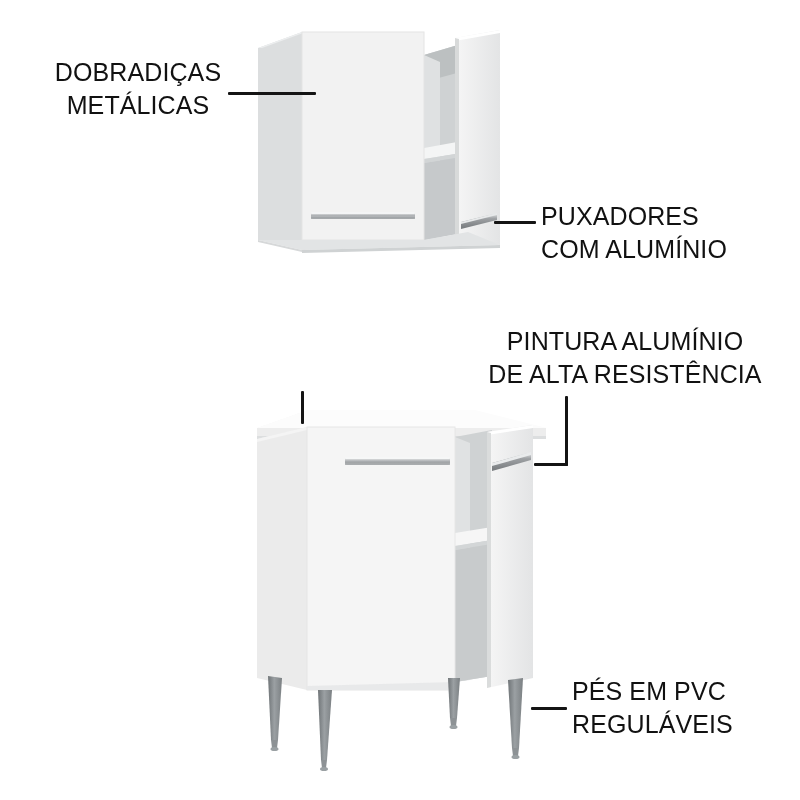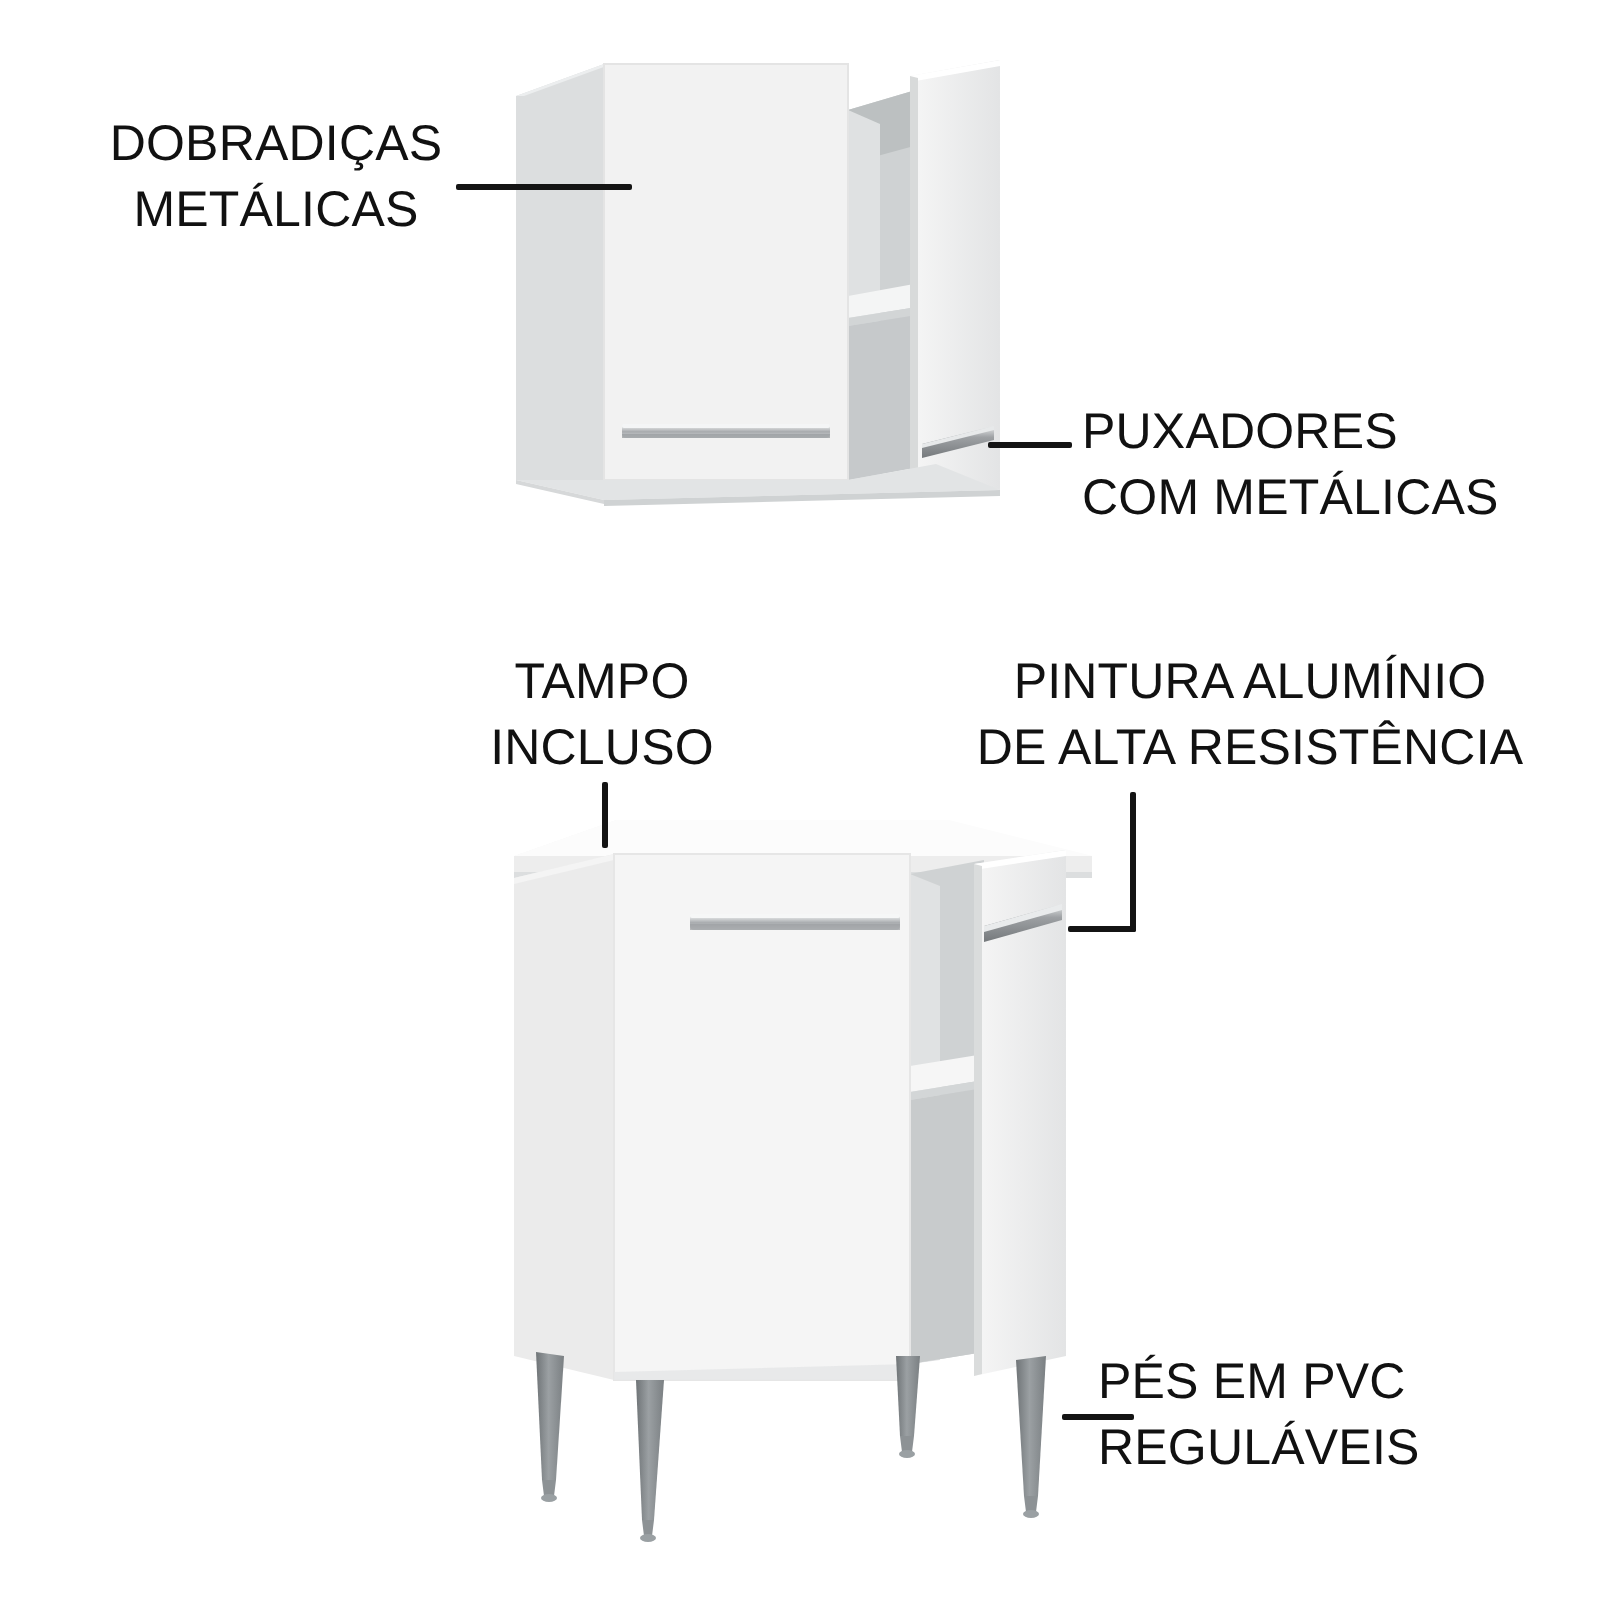--- a/index.html
+++ b/index.html
@@ -206,24 +206,22 @@
 
   <div class="leader-v" style="left:565px; top:396px; height:70px;"></div>
   <div class="leader-h" style="left:534px; top:463px; width:34px;"></div>
 
   <div class="leader-h" style="left:531px; top:707px; width:36px;"></div>
 
   <div class="callout center-aligned" style="left:48px; top:56px; width:180px;">DOBRADIÇAS
 METÁLICAS</div>
 
   <div class="callout left-aligned" style="left:541px; top:200px; width:250px;">PUXADORES
-COM METÁLICAS</div>
-
-  <div class="callout center-aligned" style="left:231px; top:325px; width:140px;">TAMPO
-INCLUSO</div>
+COM ALUMÍNIO</div>
+
 
   <div class="callout center-aligned" style="left:480px; top:325px; width:290px;">PINTURA ALUMÍNIO
 DE ALTA RESISTÊNCIA</div>
 
-  <div class="callout left-aligned" style="left:549px; top:675px; width:220px;">PÉS EM PVC
+  <div class="callout left-aligned" style="left:572px; top:675px; width:220px;">PÉS EM PVC
 REGULÁVEIS</div>
 
 </div>
 
 </body></html>

